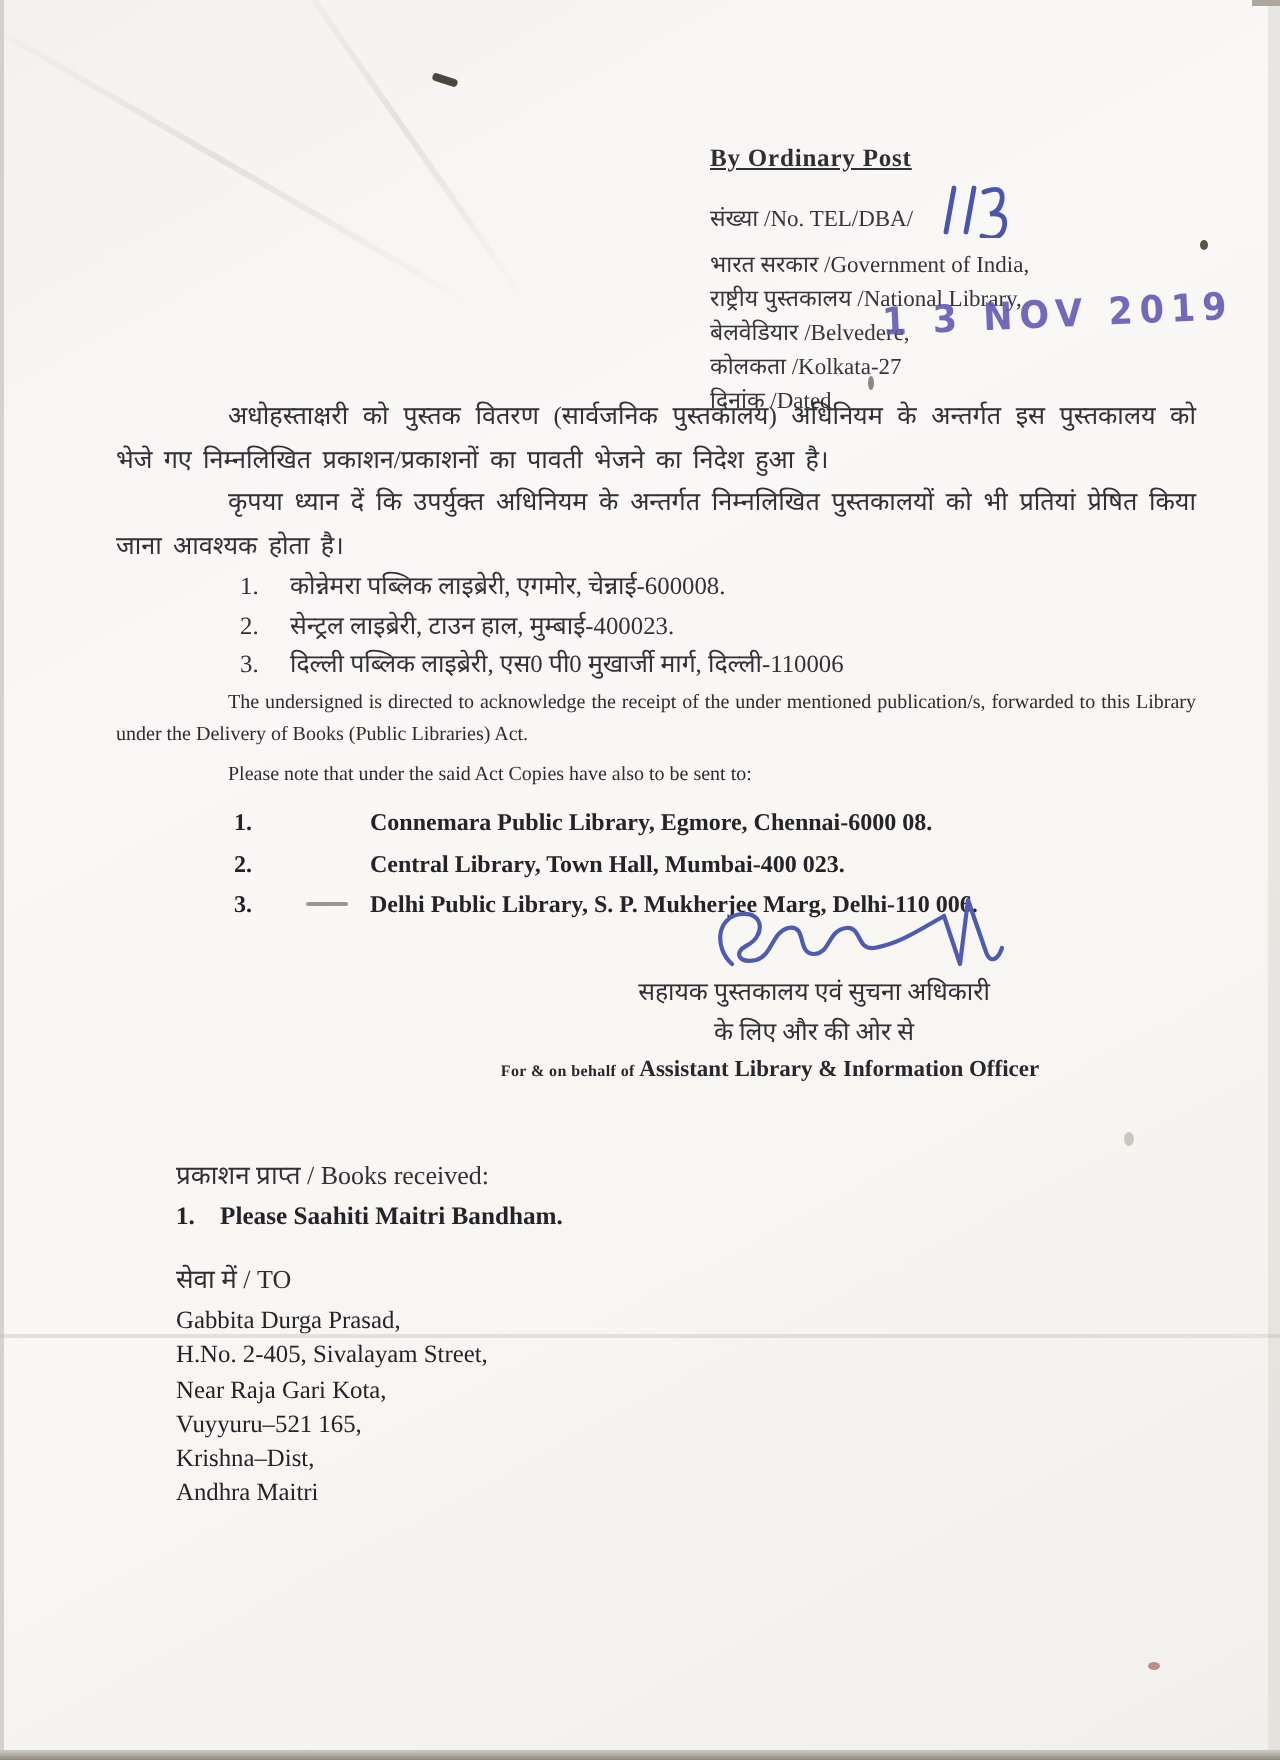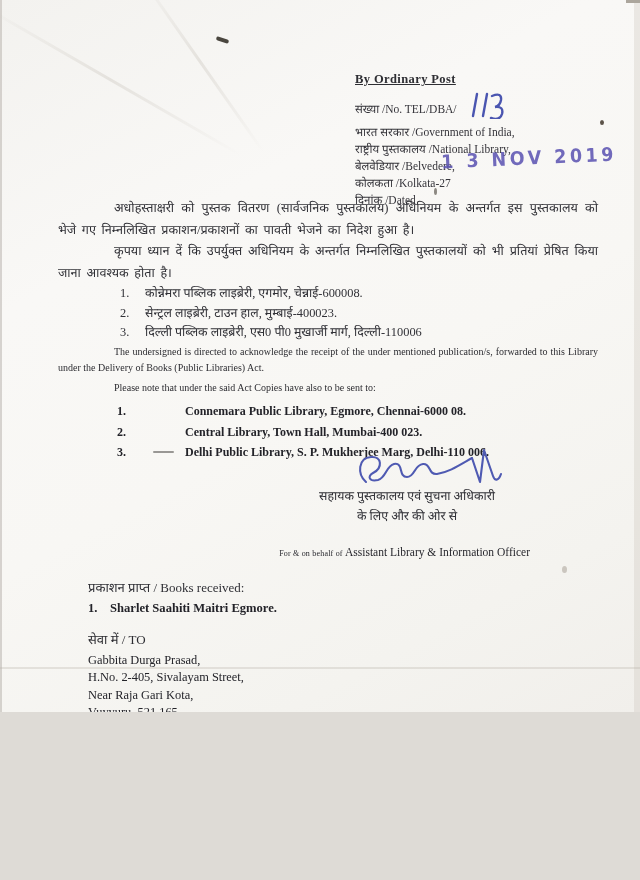--- a/index.html
+++ b/index.html
@@ -1,17 +1,17 @@
 <!DOCTYPE html>
 <html><head>
 <meta charset="utf-8">
 <style>
   html,body{margin:0;padding:0;background:#dedbd6;}
   .page{
-    position:relative;width:640px;height:712px;overflow:hidden;
+    position:relative;width:640px;height:880px;overflow:hidden;
     background:linear-gradient(152deg,#f3f2ef 0%,#f9f8f6 30%,#f8f7f4 55%,#f4f3ef 82%,#f1efeb 100%);
     font-family:"Liberation Serif","DejaVu Sans",serif;
     color:#2e2e33;
   }
   
   .hdr{position:absolute;left:355px;top:71px;font-size:11.5px;line-height:17px;white-space:nowrap;}
   .hdr .post{font-weight:bold;font-size:12.5px;letter-spacing:.4px;text-decoration:underline;margin-bottom:3px;}
   .hdr .line{color:#35343a;}
   .hw113{display:inline-block;vertical-align:-6px;margin-left:9px;}
   .stamp{
@@ -32,21 +32,21 @@
   .p-e2{top:380px;}
   .elist{position:absolute;left:117px;top:401px;font-size:12px;font-weight:bold;line-height:20.5px;color:#232329;}
   .elist .row{display:flex;}
   .elist .num{width:68px;flex:0 0 68px;}
   .pen-dash{position:absolute;left:153px;top:451px;width:21px;height:2px;background:rgba(75,72,70,.55);border-radius:1px;}
   
   .sig{position:absolute;left:262px;top:444px;width:290px;text-align:center;}
   .sig svg{display:block;margin-left:90px;}
   .sig .t1{font-size:12.4px;margin-top:-7px;color:#2f2f35;}
   .sig .t2{font-size:12.4px;margin-top:3px;color:#2f2f35;}
-  .sig .t3{position:relative;left:-22px;margin-top:22px;white-space:nowrap;font-weight:normal;font-size:11.5px;color:#27272d;text-align:right;}
+  .sig .t3{position:relative;left:-22px;margin-top:5px;white-space:nowrap;font-weight:bold;font-size:11.5px;color:#27272d;}
   .sig .t3 .pfx{font-size:8px;letter-spacing:.2px;}
   
   .books{position:absolute;left:88px;top:578px;}
   .books .lbl{font-size:13px;color:#303036;}
   .books .item{display:flex;font-weight:bold;font-size:12.6px;margin-top:5px;color:#232329;}
   .books .item .num{width:22px;flex:0 0 22px;}
   
   .to-lbl{position:absolute;left:88px;top:630px;font-size:13px;color:#2c2c31;}
   .addr{position:absolute;left:88px;top:652px;font-weight:normal;font-size:12.4px;line-height:17.3px;color:#232329;}
   
@@ -152,21 +152,21 @@
     <div class="t3">
       <span class="pfx">For &amp; on behalf of</span>
       <span>Assistant Library &amp; Information Officer</span>
     </div>
   </div>
 
   <div class="books">
     <div class="lbl">प्रकाशन प्राप्त / Books received:</div>
     <div class="item">
       <span class="num">1.</span>
-      <span>Sharlet Saahiti Maitri Egmore.</span>
+      <span>Please Saahiti Maitri Bandham.</span>
     </div>
   </div>
 
   <div class="to-lbl">सेवा में / TO</div>
   <div class="addr">
     <div>Gabbita Durga Prasad,</div>
     <div>H.No. 2-405, Sivalayam Street,</div>
     <div>Near Raja Gari Kota,</div>
     <div>Vuyyuru–521 165,</div>
     <div>Krishna–Dist,</div>

